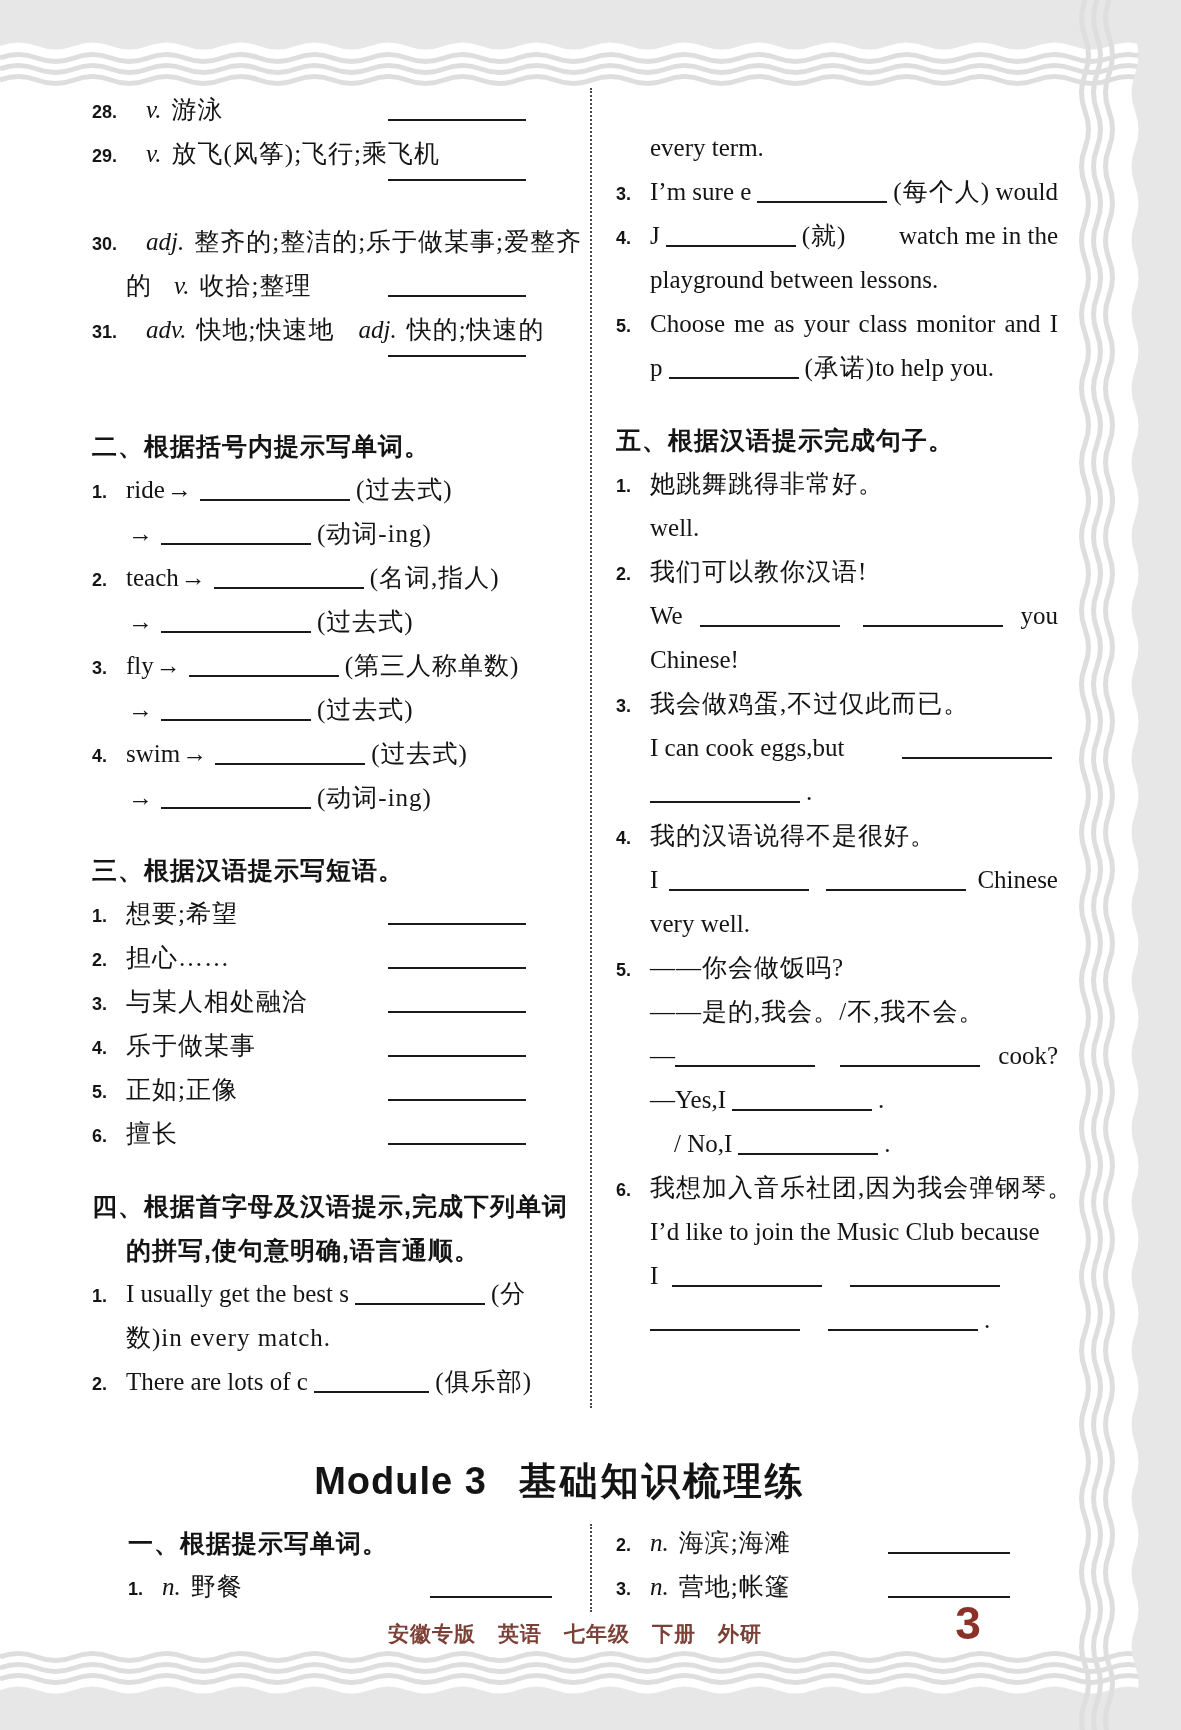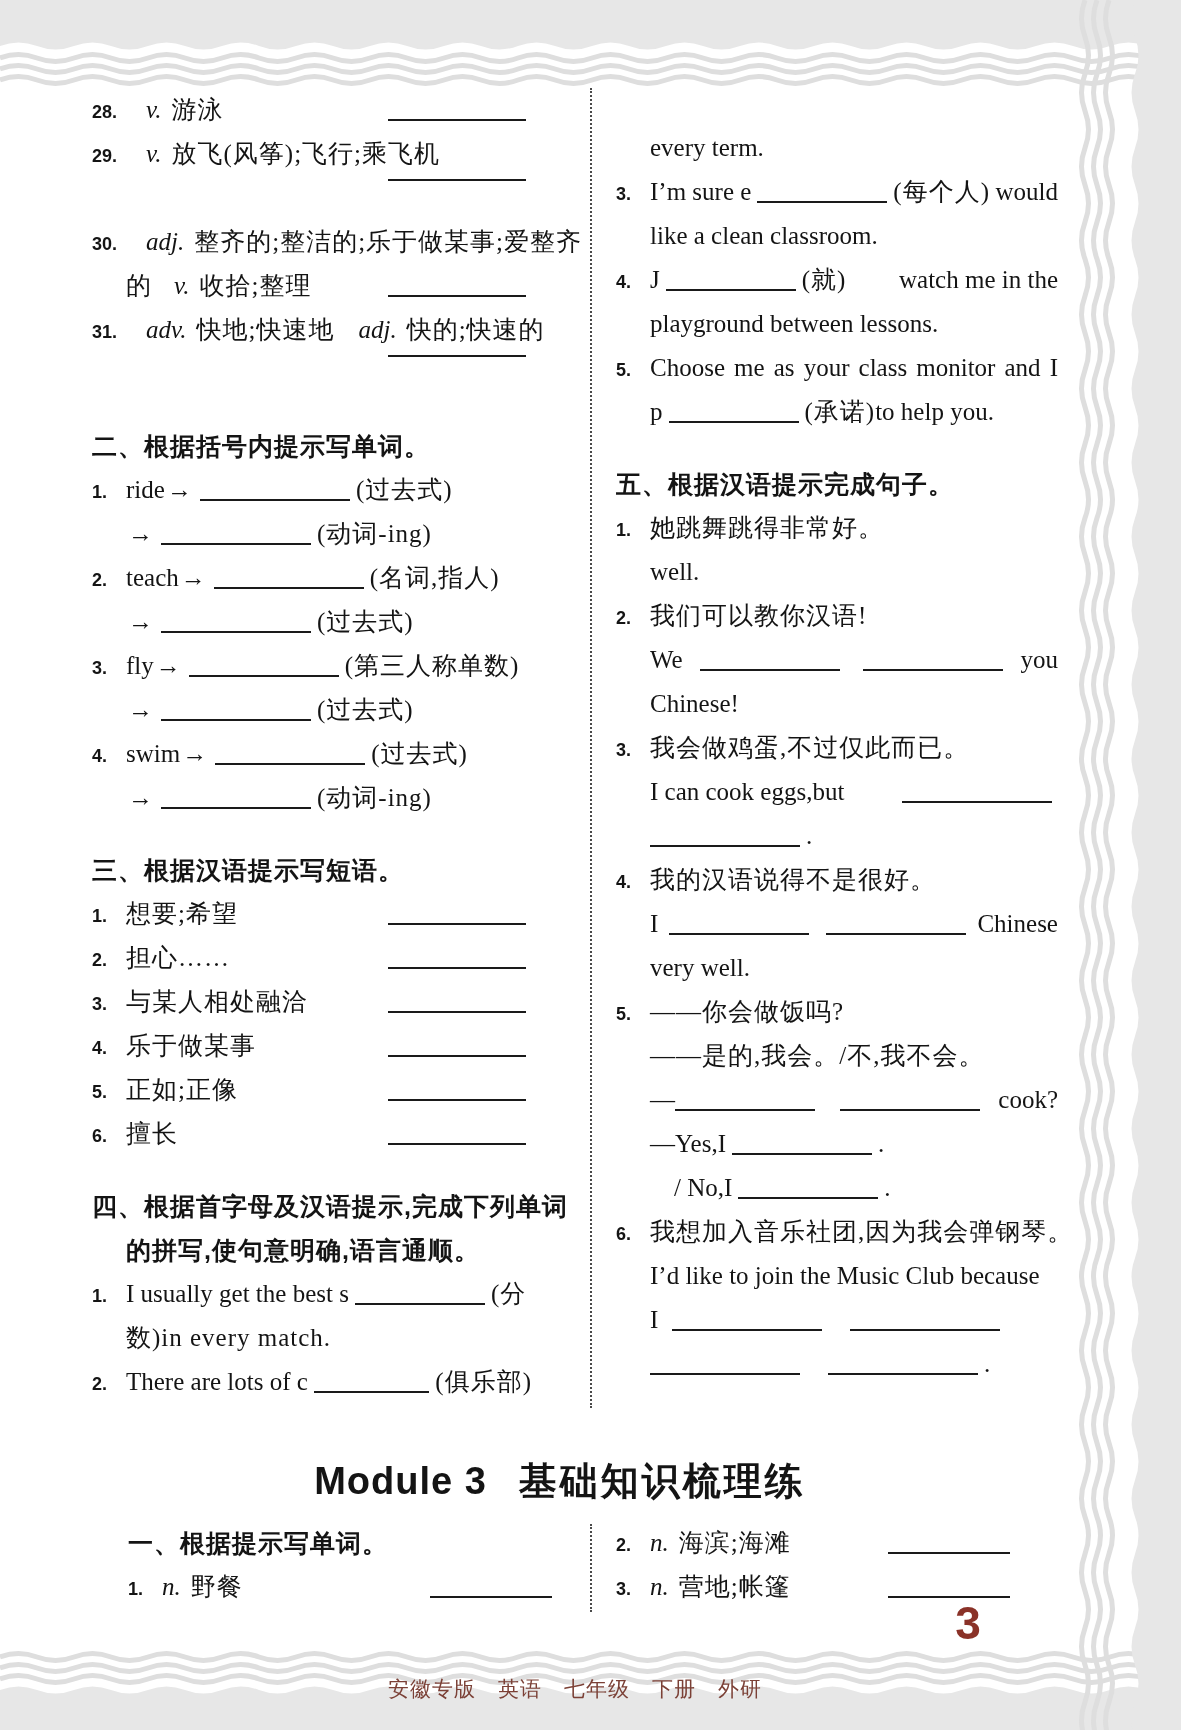--- a/index.html
+++ b/index.html
@@ -25,22 +25,22 @@
   .blank{display:inline-block;width:138px;height:0;border-bottom:2px solid #1a1a1a;
          margin:0 6px;transform:translateY(3px);}
   .blank.w150{width:150px;} .blank.w130{width:130px;} .blank.w140{width:140px;} .blank.w120{width:122px;}
   .sec-font{font-family:"Liberation Sans",sans-serif;font-weight:bold;letter-spacing:1px;}
   .jfill{display:block;flex:1;text-align:justify;text-align-last:justify;}
   .divider{position:absolute;width:0;border-left:2px dotted #4a4a4a;}
   #module-heading{position:absolute;left:60px;top:1455px;width:1000px;text-align:center;
       font-family:"Liberation Sans",sans-serif;font-weight:bold;font-size:38px;line-height:52px;}
   .mh-en{margin-right:32px;letter-spacing:1px;text-align:right;}
   .mh-zh{letter-spacing:3px;}
-  #footer{position:absolute;left:92px;top:1675px;width:966px;text-align:center;
-      font-size:21px;color:#7b4036;letter-spacing:1px;}
+  #footer{position:absolute;left:92px;top:1620px;width:966px;text-align:center;
+      font-size:21px;color:#7b4036;letter-spacing:1px;font-weight:bold;}
   #page-num{position:absolute;left:938px;top:1596px;width:60px;text-align:center;
       font-family:"Liberation Sans",sans-serif;font-weight:bold;font-size:46px;color:#8a3228;}
 </style>
 </head>
 <body>
 
 <div id="page">
 
   <svg class="deco" style="left:0;top:0;" width="1181" height="96" viewBox="0 0 1181 96">
     <path id="wtf" fill="#e7e7e7" d="M0 46 Q 18.5 39 37 46 T 74 46 T 111 46 T 148 46 T 185 46 T 222 46 T 259 46 T 296 46 T 333 46 T 370 46 T 407 46 T 444 46 T 481 46 T 518 46 T 555 46 T 592 46 T 629 46 T 666 46 T 703 46 T 740 46 T 777 46 T 814 46 T 851 46 T 888 46 T 925 46 T 962 46 T 999 46 T 1036 46 T 1073 46 T 1110 46 T 1147 46 T 1184 46 T 1221 46 T 1258 46 L 1264 0 L 0 0 Z"></path>
@@ -244,23 +244,20 @@
 
     <div class="row between">
       <span class="grp">
         <b class="num">3.</b>
         <span class="en">I’m sure e</span>
         <span class="blank w130"></span>
         <span class="zh">(每个人)</span>
       </span>
       <span class="en">would</span>
     </div>
-    <div class="row indent">
-      <span class="en">like a clean classroom.</span>
-    </div>
 
     <div class="row between">
       <span class="grp">
         <b class="num">4.</b>
         <span class="en">J</span>
         <span class="blank w130"></span>
         <span class="zh">(就)</span>
       </span>
       <span class="en">watch me in the</span>
     </div>

